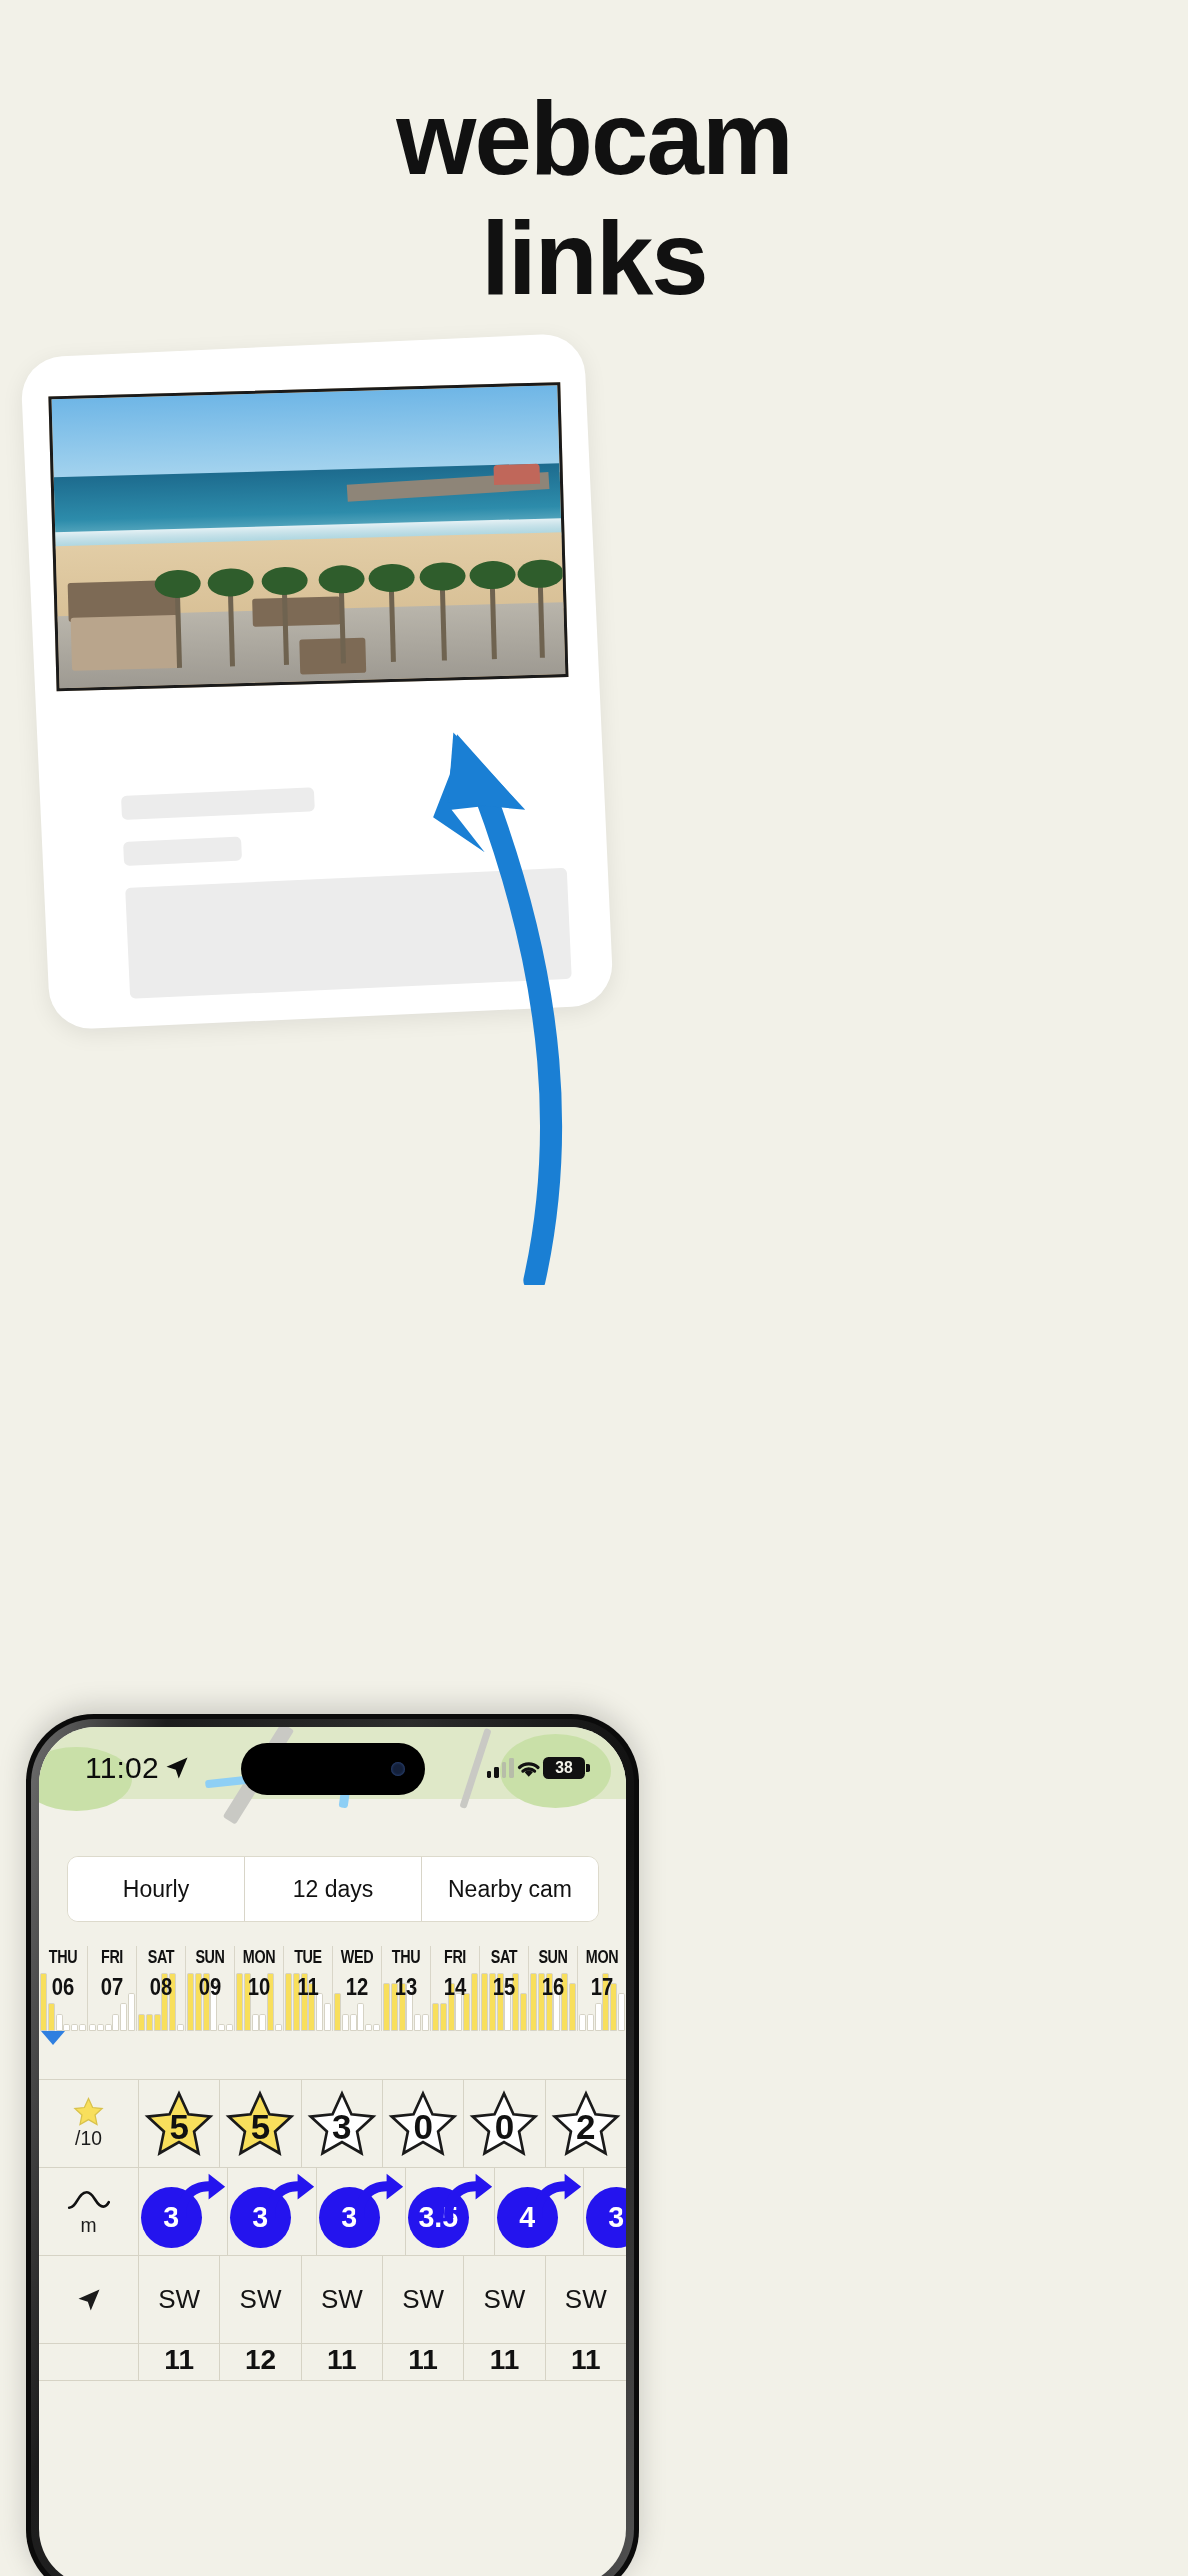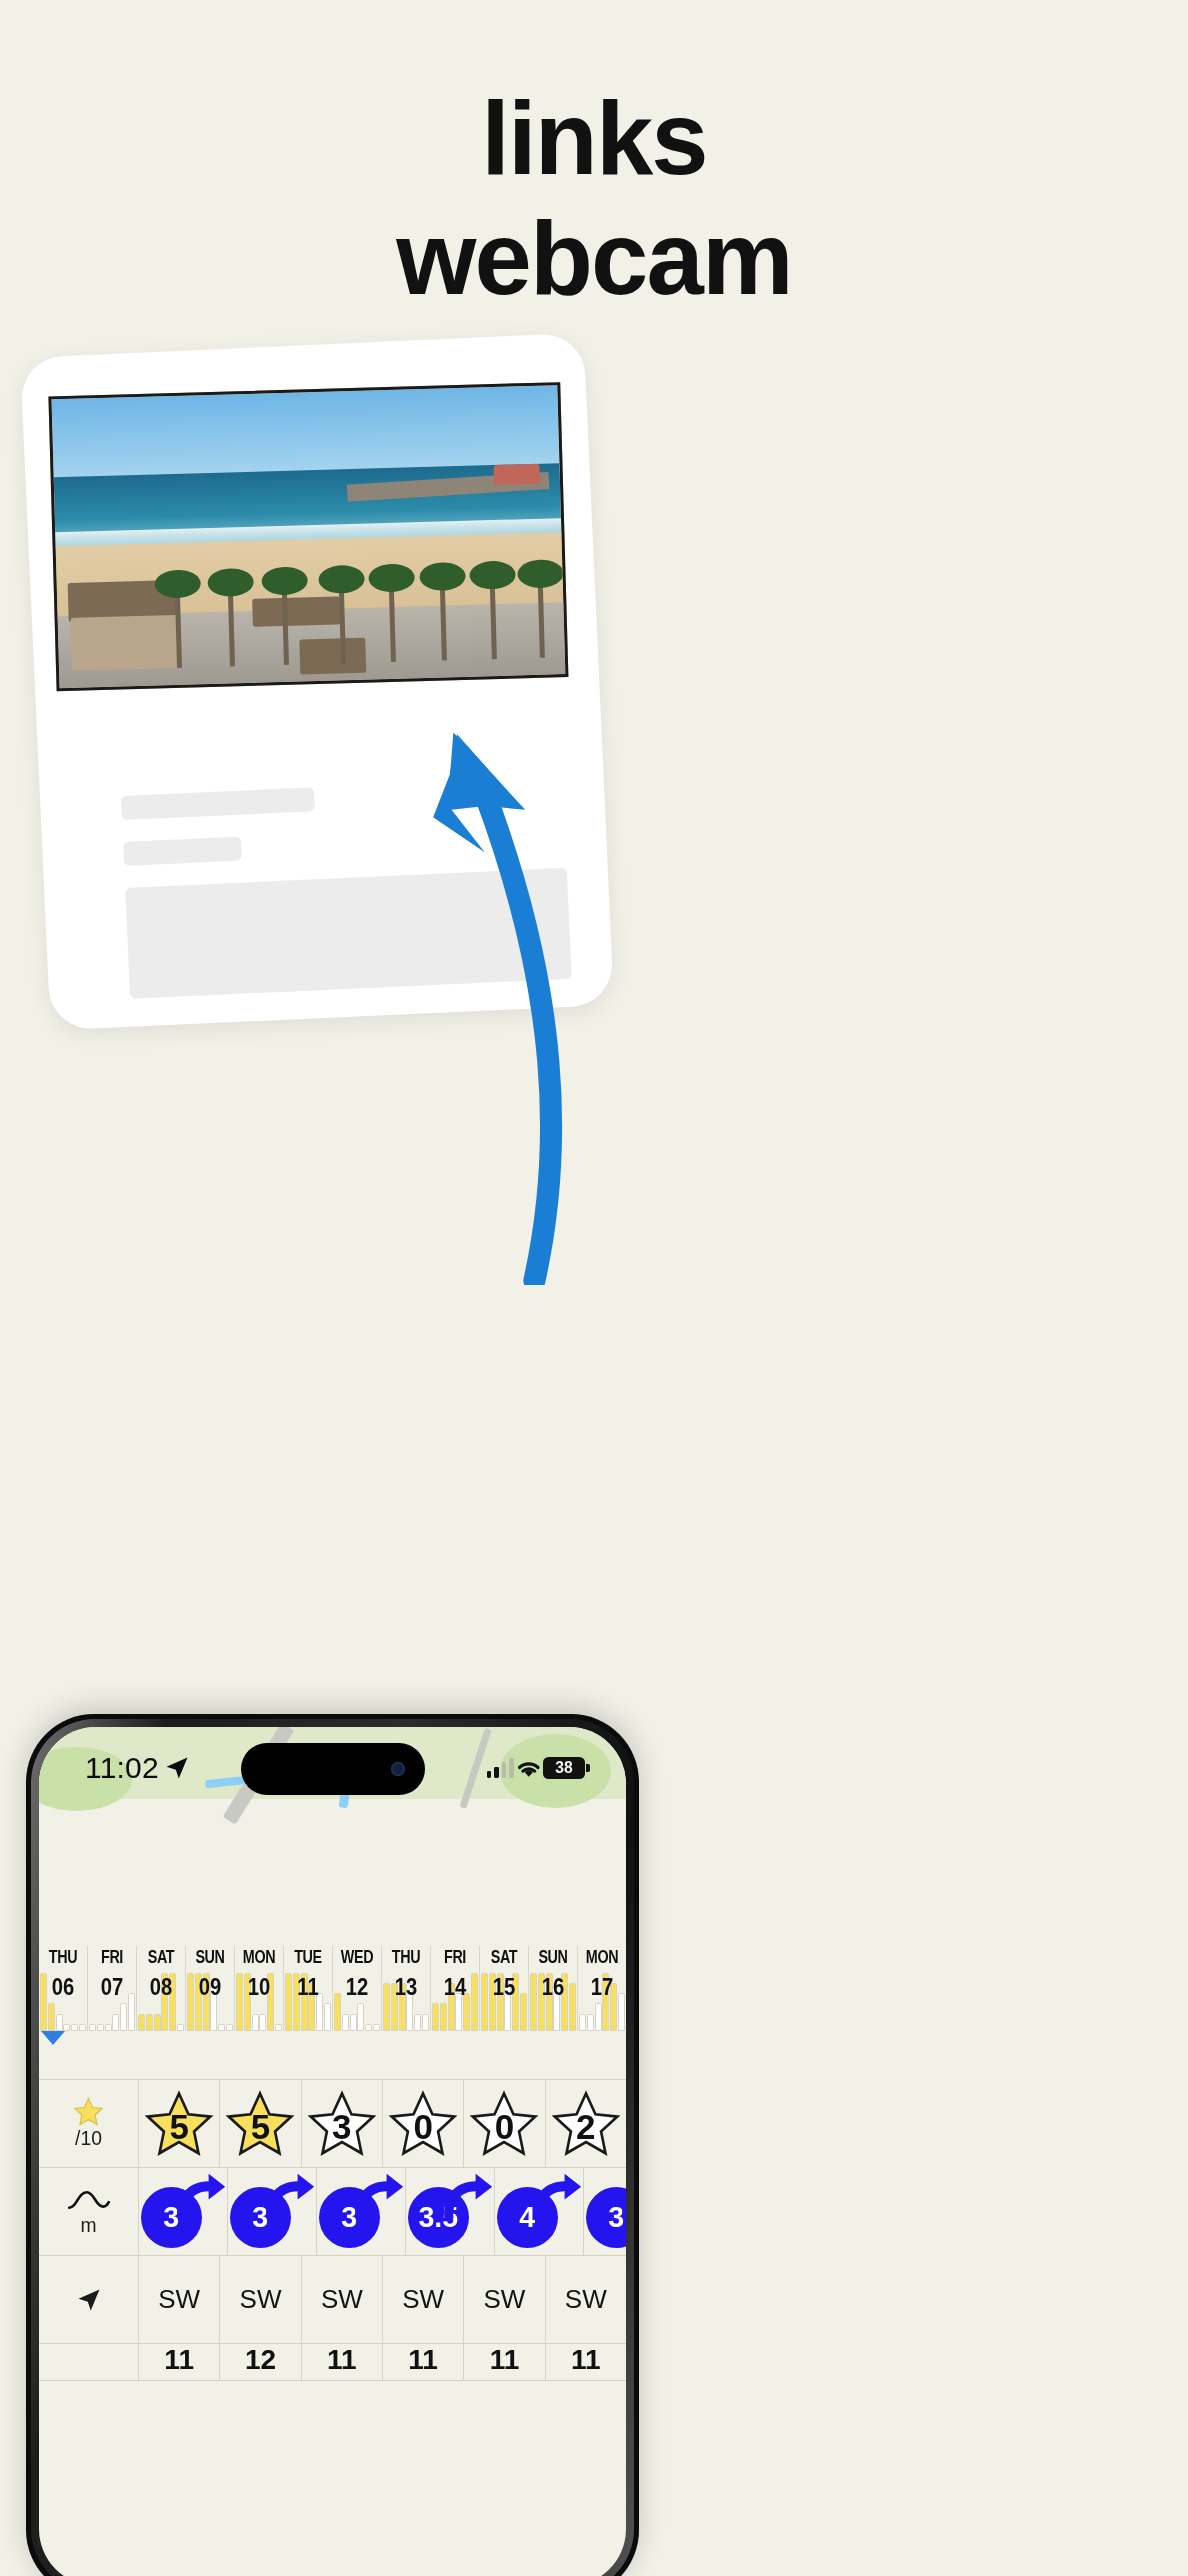--- a/index.html
+++ b/index.html
@@ -319,22 +319,22 @@
   .cutrow .fcell { font-size: 28px; font-weight: 700; color: #111; align-items: flex-start; }
 
   .loc-arrow { width: 28px; height: 28px; }
   .wave-icon { width: 44px; height: 28px; }
   .star-icon-small { width: 31px; height: 29.5px; }
 </style>
 </head>
 <body>
 
 <div class="headline">
+  <span class="ln">webcam</span>
   <span class="ln">links</span>
-  <span class="ln">webcam</span>
 </div>
 
 <div class="tablet">
   <div class="tablet-inner">
     <div class="webcam-photo">
       <div class="sky"></div>
       <div class="ocean"></div>
       <div class="surf"></div>
       <div class="sand"></div>
       <div class="promenade"></div>
@@ -398,20 +398,25 @@
           <path d="M7.2 11.6 A7.2 7.2 0 0 1 16.8 11.6" stroke="#111" stroke-width="2.6" fill="none" stroke-linecap="round"></path>
         </svg>
         <span class="battery">38</span>
       </div>
     </div>
 
     <div class="notch">
       <span class="lens"></span>
     </div>
 
+    <div class="tabs">
+      <div class="tab">Hourly</div>
+      <div class="tab">12 days</div>
+      <div class="tab">Nearby cam</div>
+    </div>
 
     <div class="daystrip" id="daystrip">
         <div class="daycol">
           <div class="minibars">
             <span class="mb-clean" style="height: 58px;"></span>
             <span class="mb-clean" style="height: 28px;"></span>
             <span class="mb-onshore" style="height: 17.5px;"></span>
             <span class="mb-onshore" style="height: 7.4px;"></span>
             <span class="mb-onshore" style="height: 7.4px;"></span>
             <span class="mb-onshore" style="height: 7.4px;"></span>

